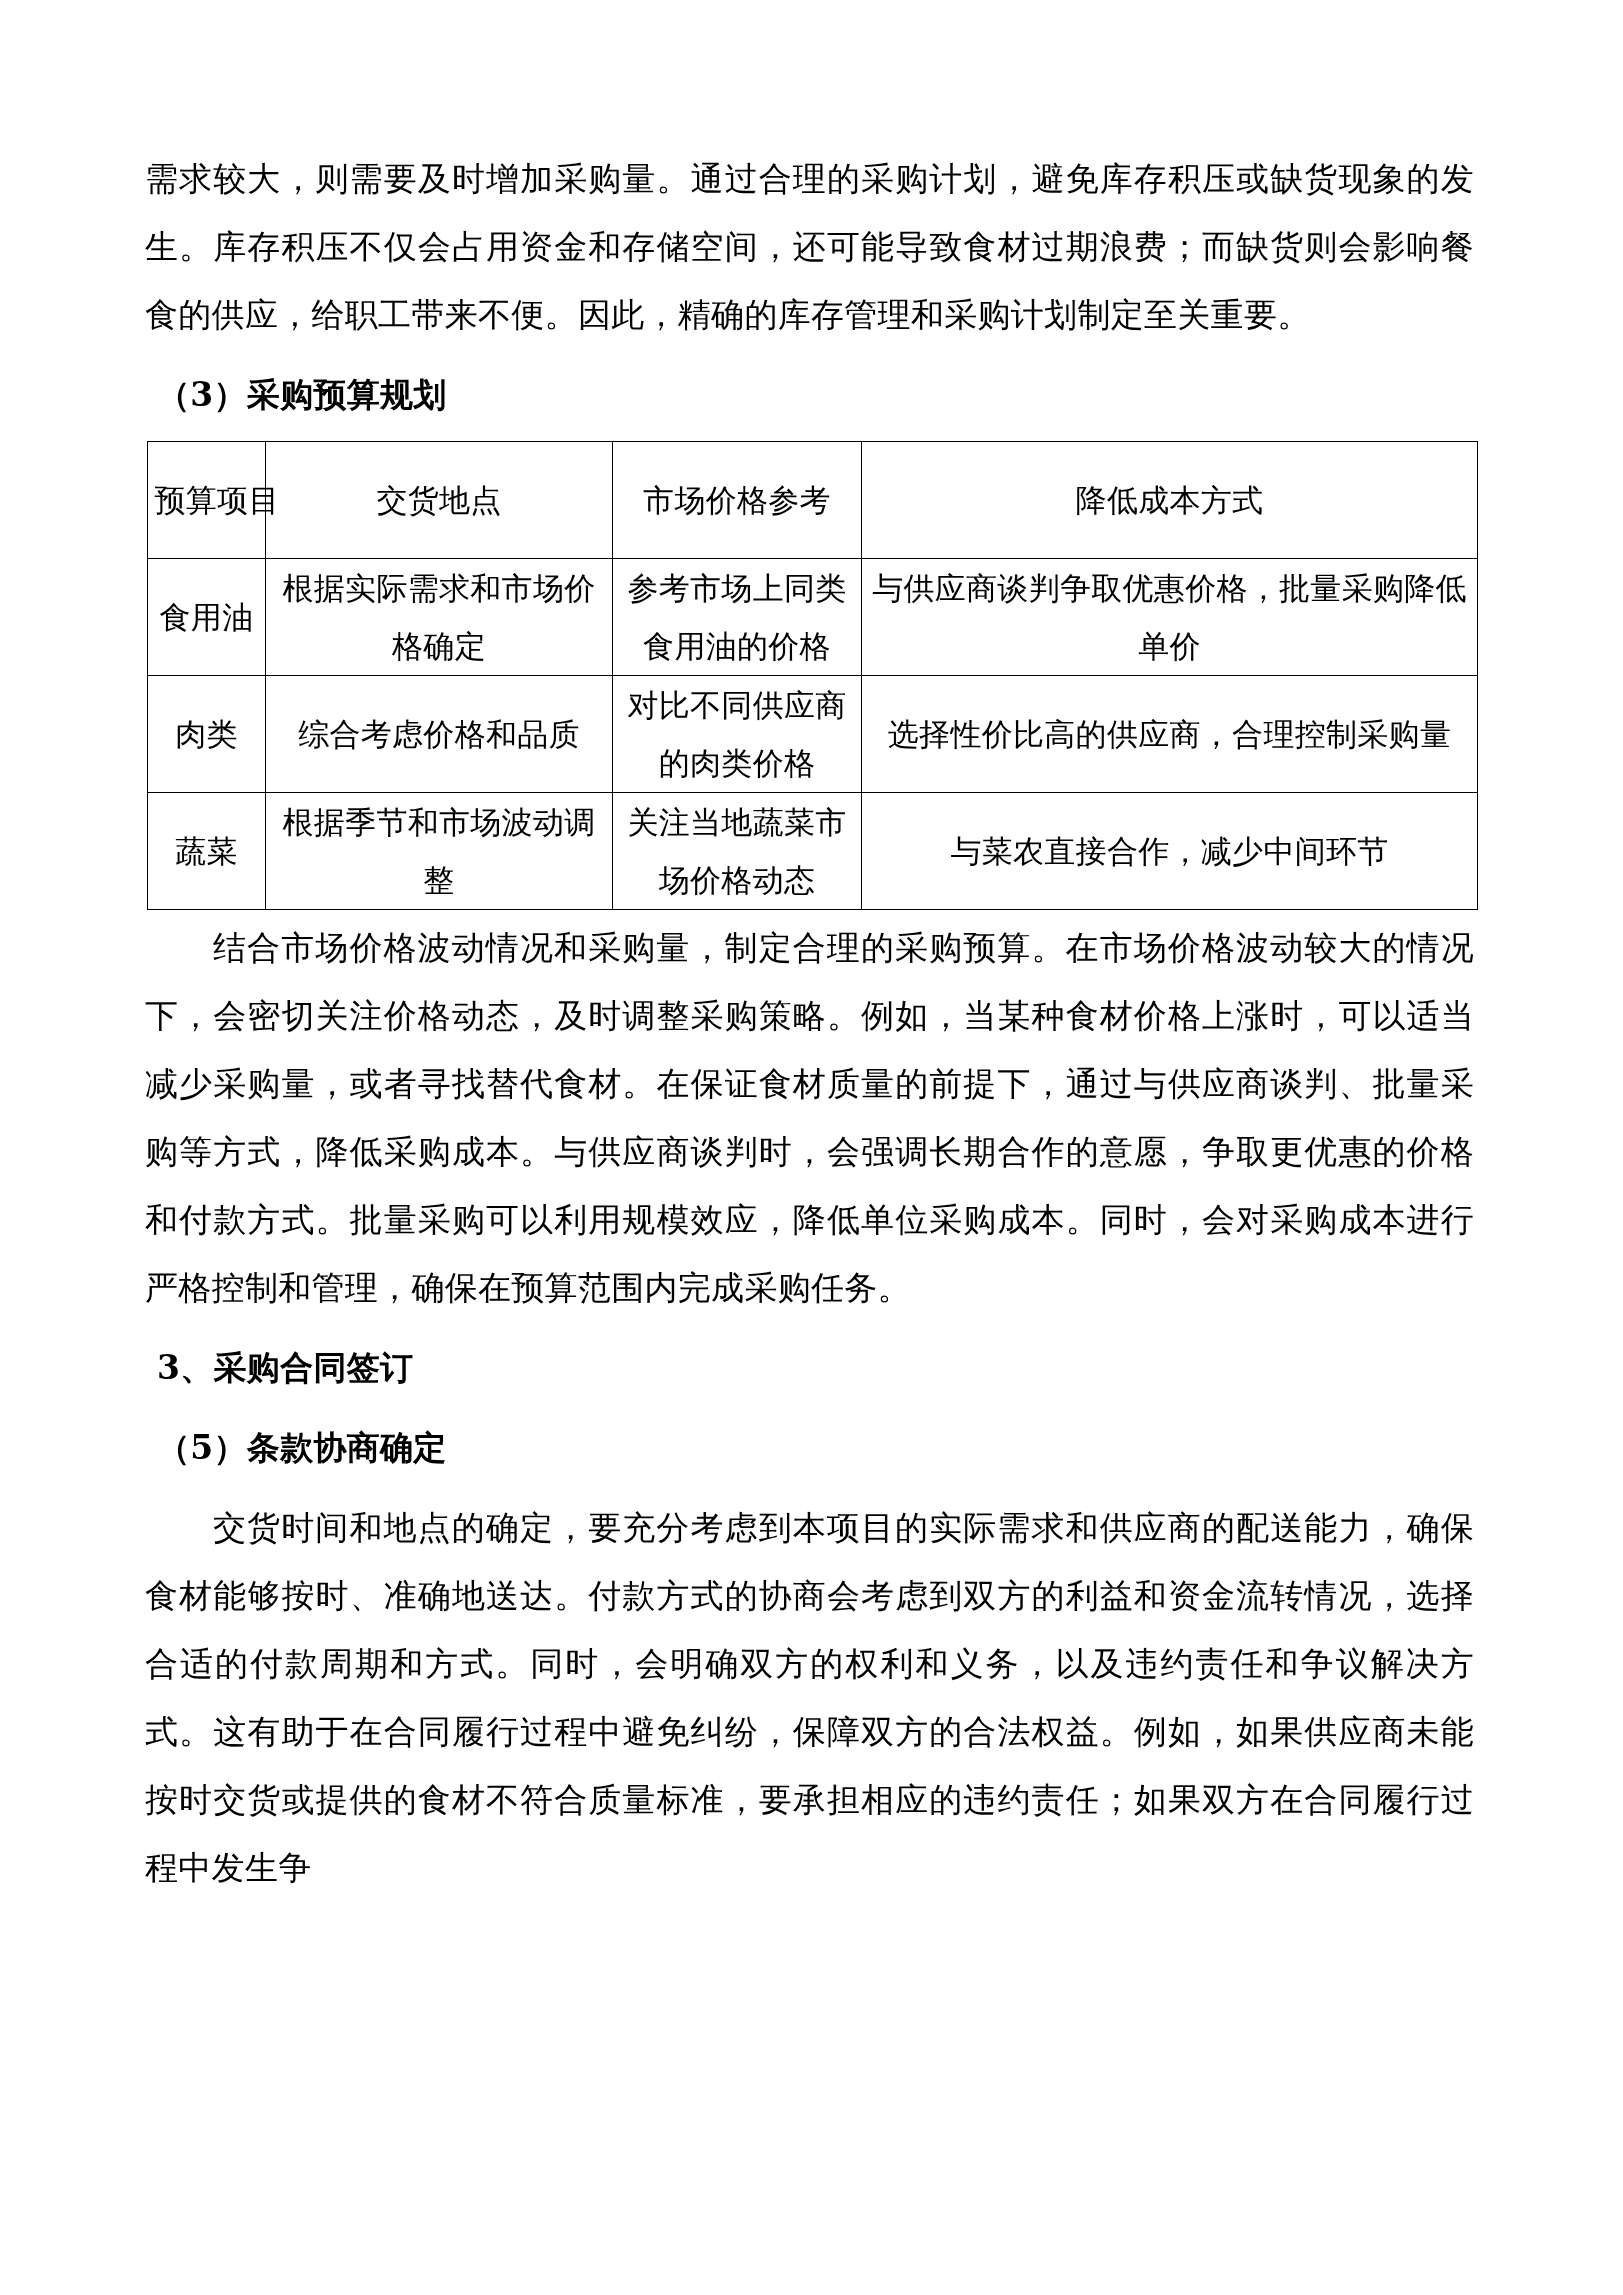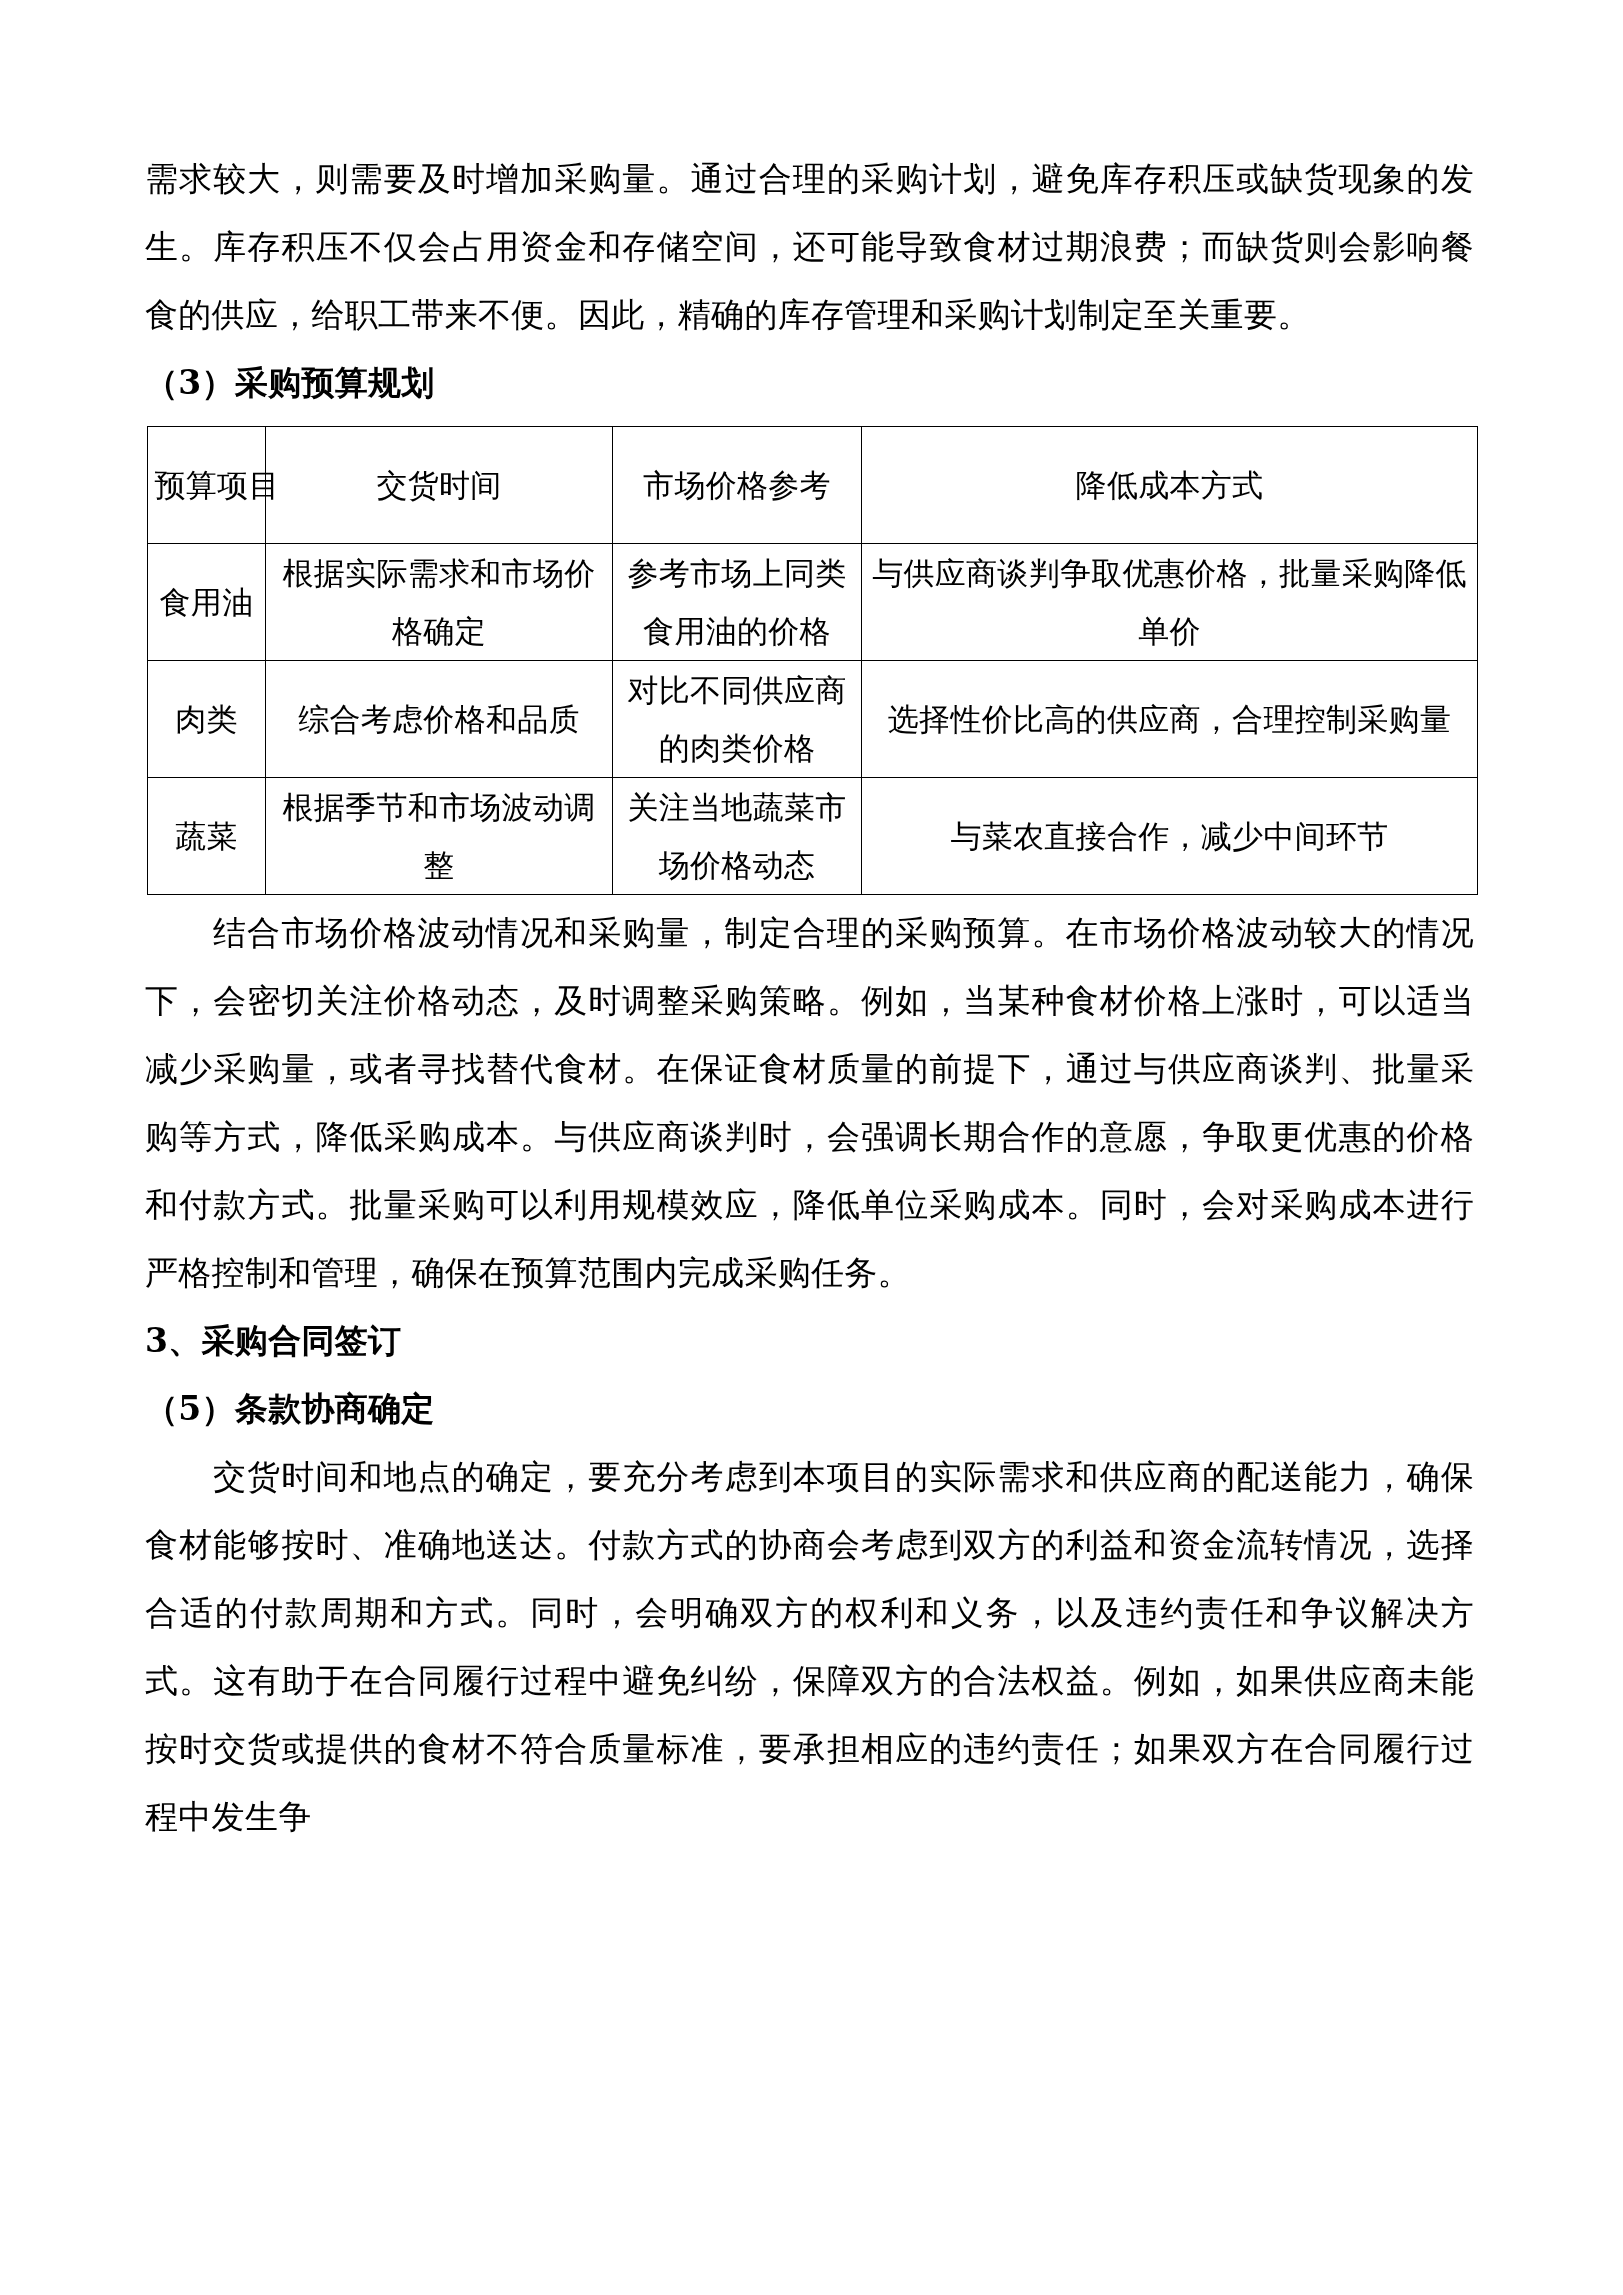--- a/index.html
+++ b/index.html
@@ -37,21 +37,21 @@
     text-justify: inter-ideograph;
     letter-spacing: 0.3px;
     font-weight: normal;
   }
   p.indent {
     text-indent: 68px;
   }
 
   
   h3.heading {
-    margin: 0;
+    margin: 12px;
     font-size: 33px;
     line-height: 68px;
     font-weight: bold;
     text-align: left;
     letter-spacing: 0.3px;
   }
 
   
   table.budget {
     border-collapse: collapse;
@@ -91,21 +91,21 @@
     <table class="budget">
       <colgroup>
         <col class="c1">
           <col class="c2">
           <col class="c3">
           <col class="c4">
       </colgroup>
       <tbody>
         <tr class="hrow">
           <td class="col1">预算项目</td>
-          <td>交货时间</td>
+          <td>交货地点</td>
           <td>市场价格参考</td>
           <td>降低成本方式</td>
         </tr>
 
         <tr class="drow">
           <td class="col1">食用油</td>
           <td>根据实际需求和市场价格确定</td>
           <td>参考市场上同类食用油的价格</td>
           <td>与供应商谈判争取优惠价格，批量采购降低单价</td>
         </tr>

